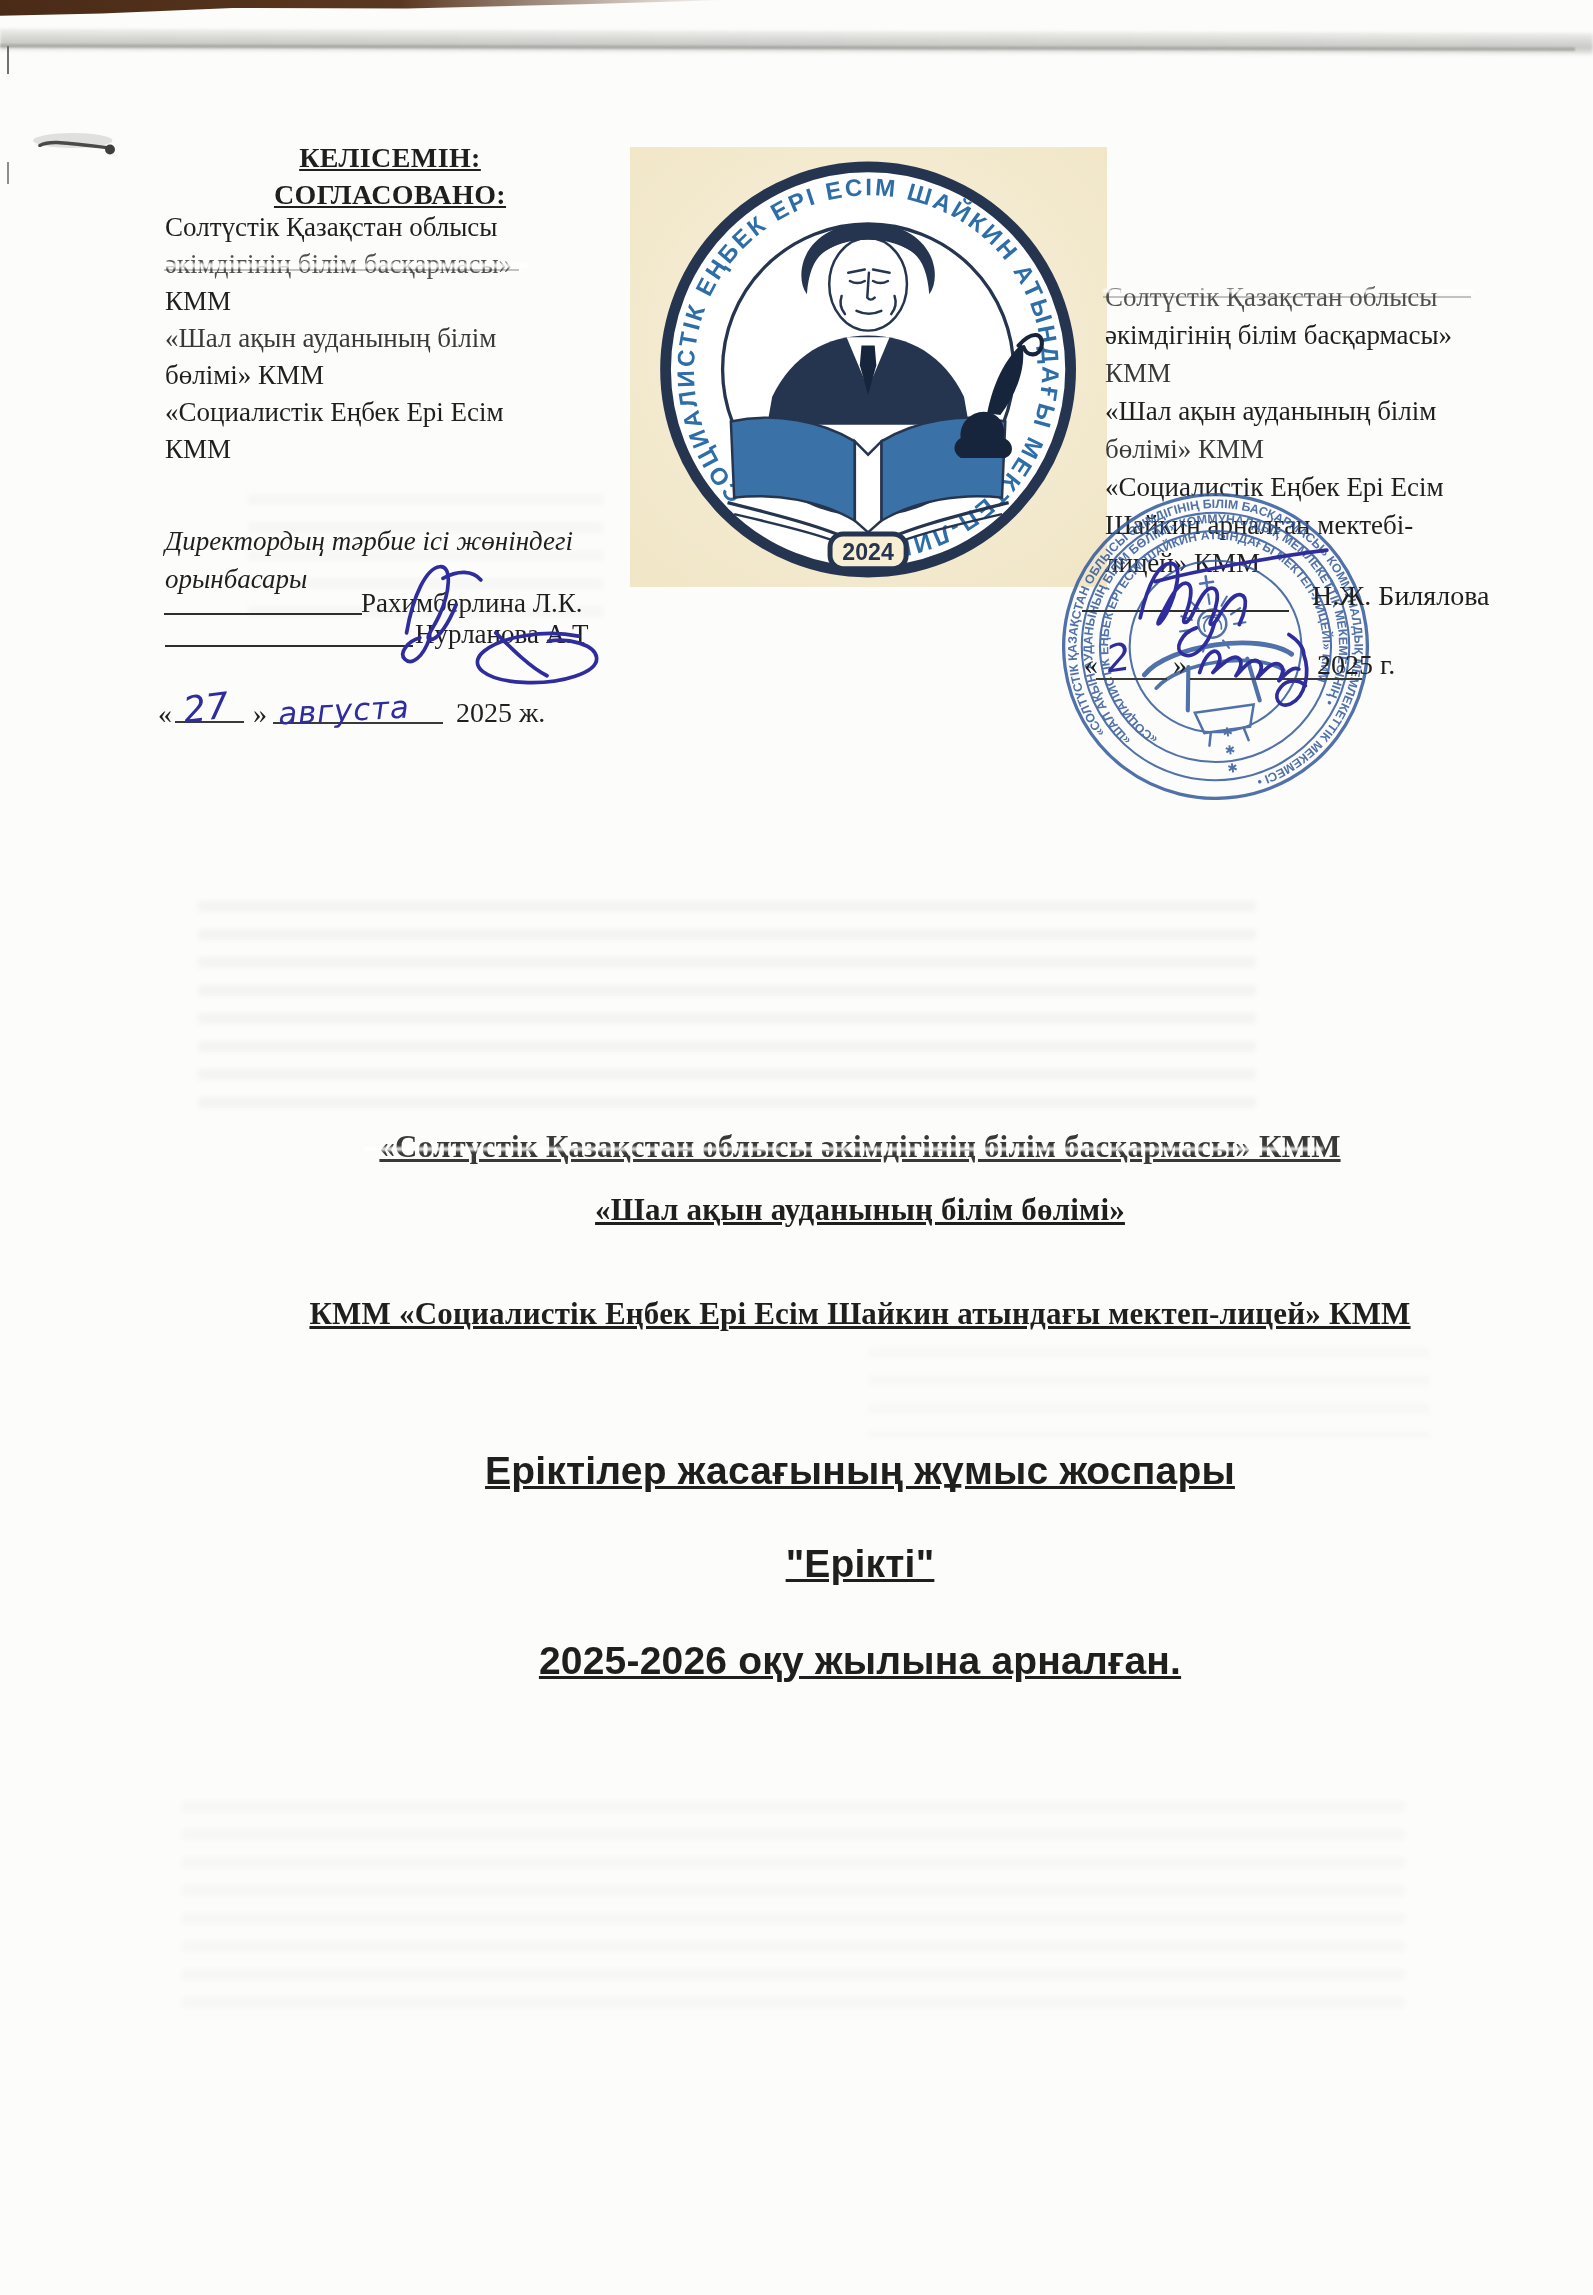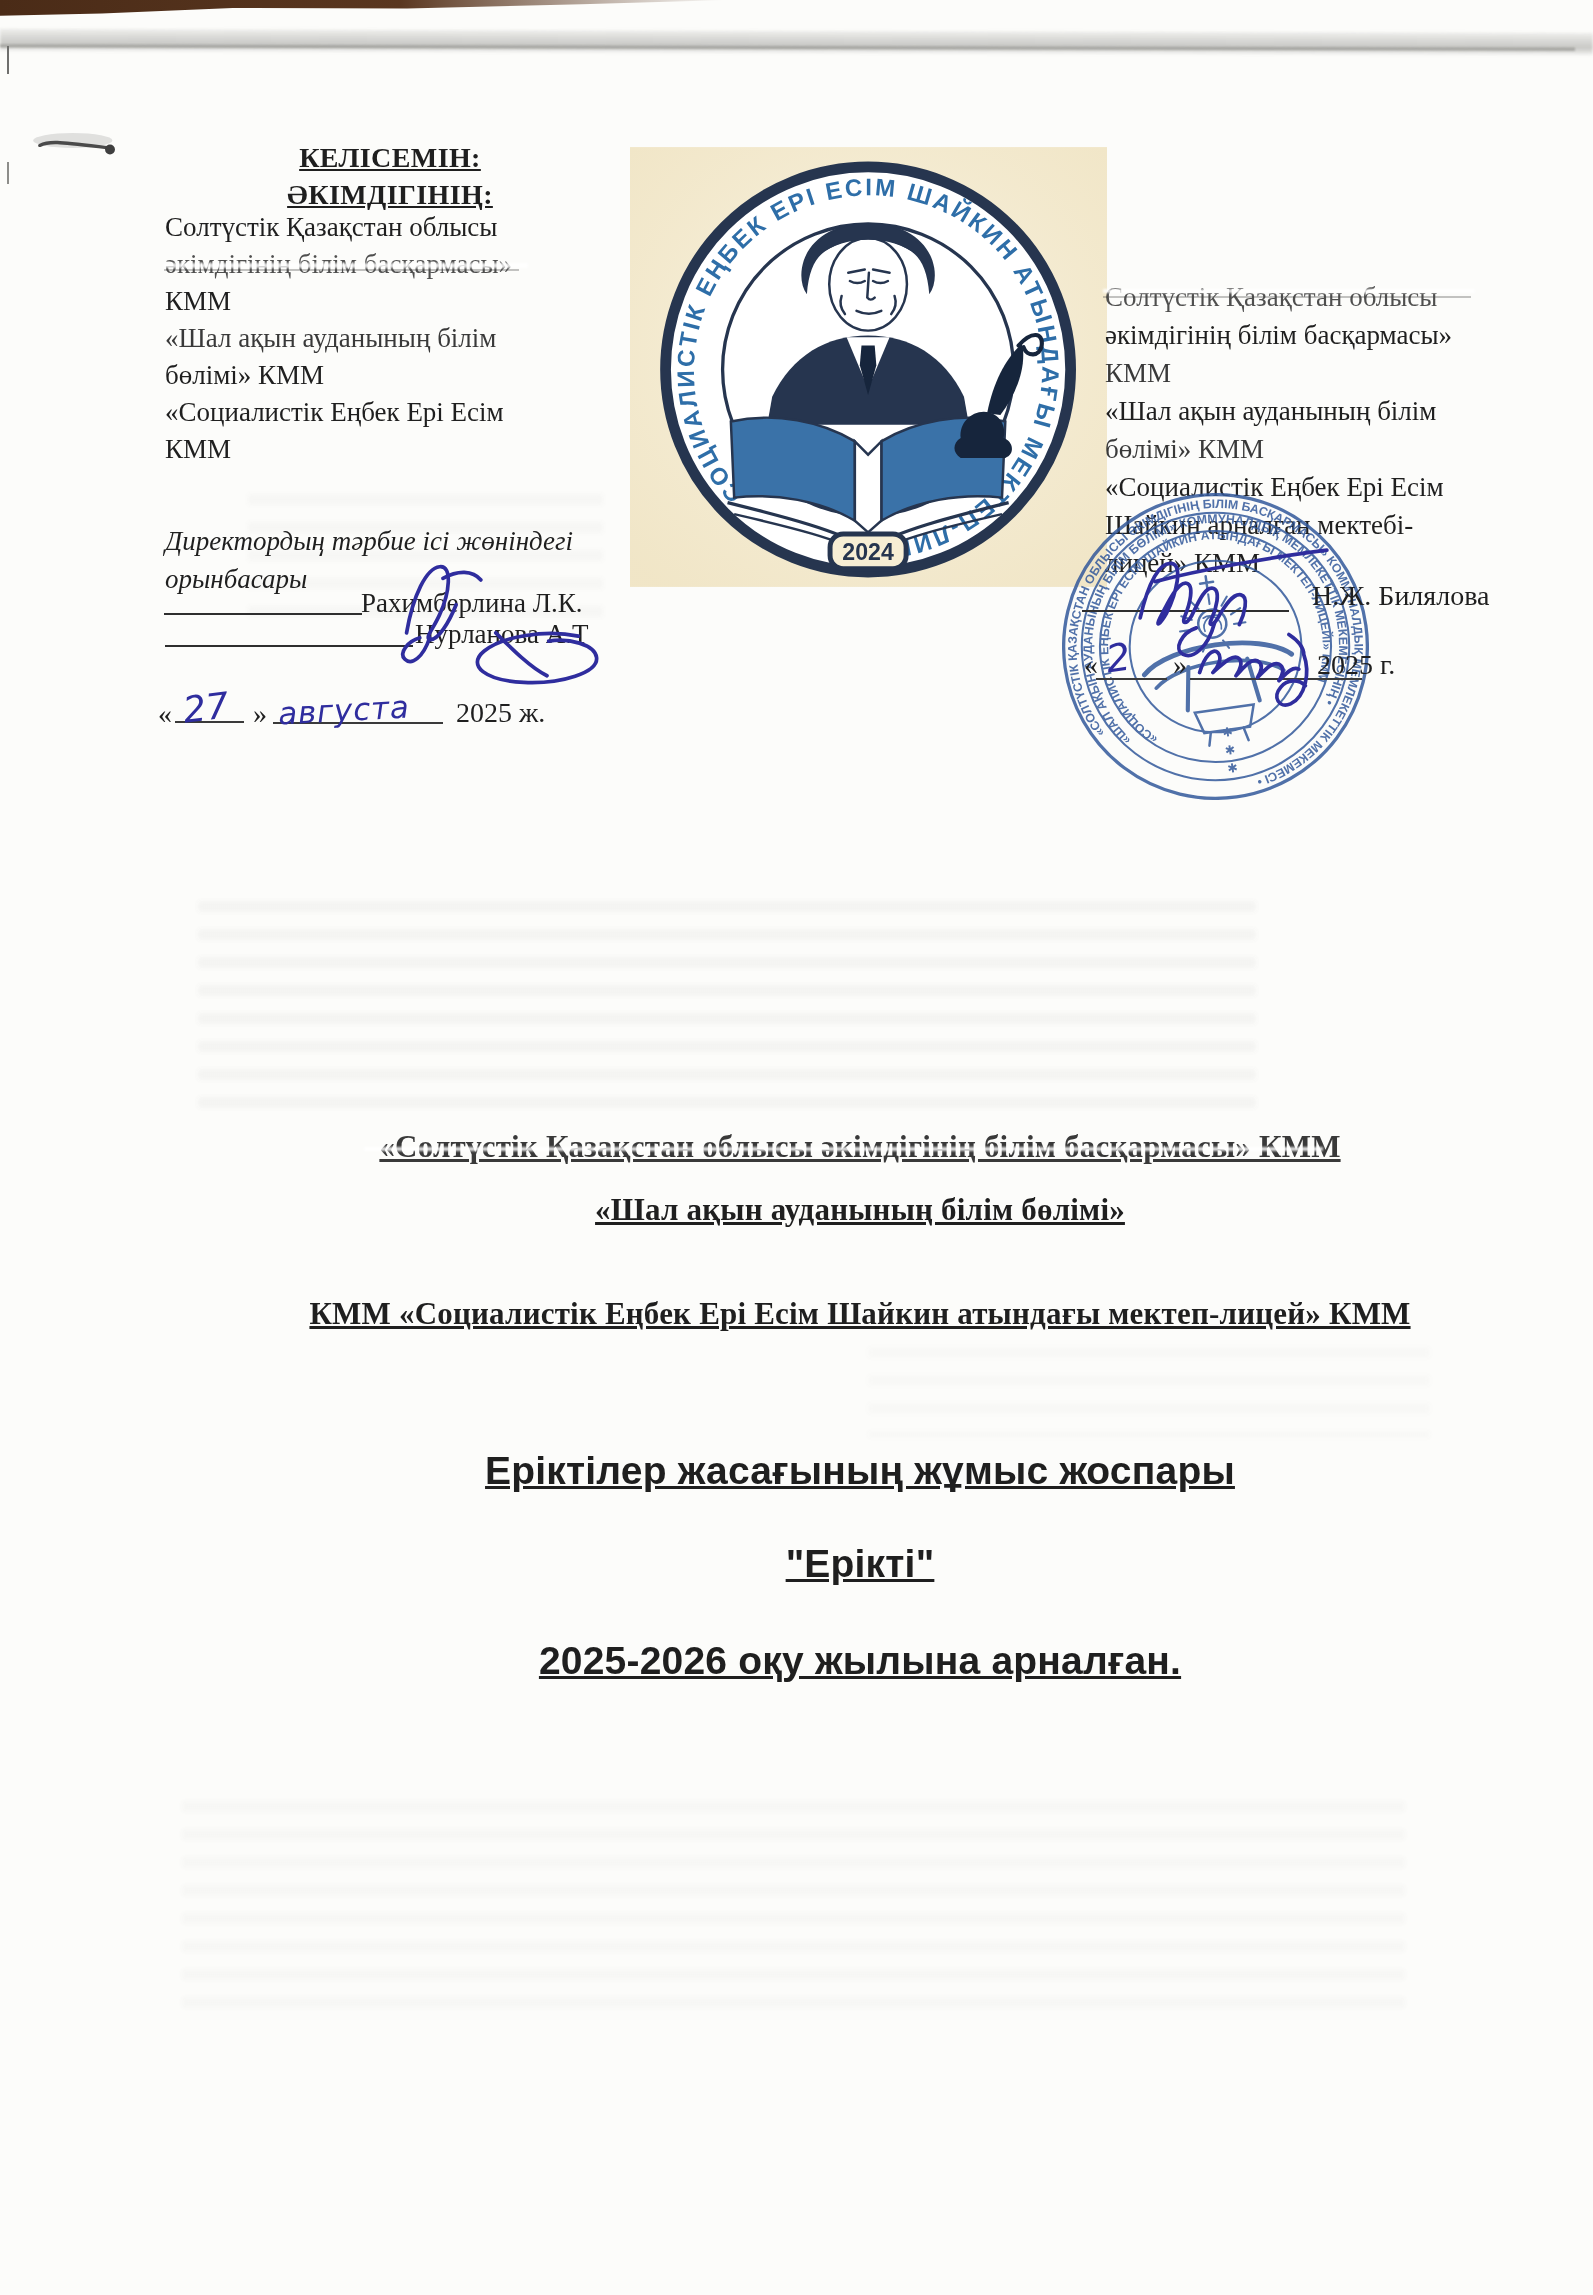--- a/index.html
+++ b/index.html
@@ -41,21 +41,21 @@
   <div class="abs" style="left:6.6px;top:46px;width:2.5px;height:28px;background:#6f6f6d;"></div>
   <div class="abs" style="left:7.4px;top:162px;width:1.7px;height:21.5px;background:#8d8d8a;"></div>
 
   <div class="abs ghost" style="left:198px;top:901px;width:1058px;height:211px;opacity:.7;"></div>
   <div class="abs ghost" style="left:248px;top:494px;width:355px;height:124px;opacity:.5;"></div>
   <div class="abs ghost" style="left:182px;top:1801px;width:1223px;height:215px;opacity:.45;"></div>
   <div class="abs ghost" style="left:868px;top:1347px;width:562px;height:91px;opacity:.35;"></div>
 
   <div class="abs blk-head ctr" style="left:165px;top:139px;width:450px;">
     <div>КЕЛІСЕМІН:</div>
-    <div>ӘКІМДІГІНІҢ:</div>
+    <div>СОГЛАСОВАНО:</div>
   </div>
   <div class="abs blk-body" style="left:165px;top:209px;width:463px;">
     <div>Солтүстік Қазақстан облысы</div>
     <div class="deg2">әкімдігінің білім басқармасы»</div>
     <div>КММ</div>
     <div class="deg1">«Шал ақын ауданының білім</div>
     <div>бөлімі» КММ</div>
     <div>«Социалистік Еңбек Ері Есім</div>
     <div>КММ</div>
   </div>

